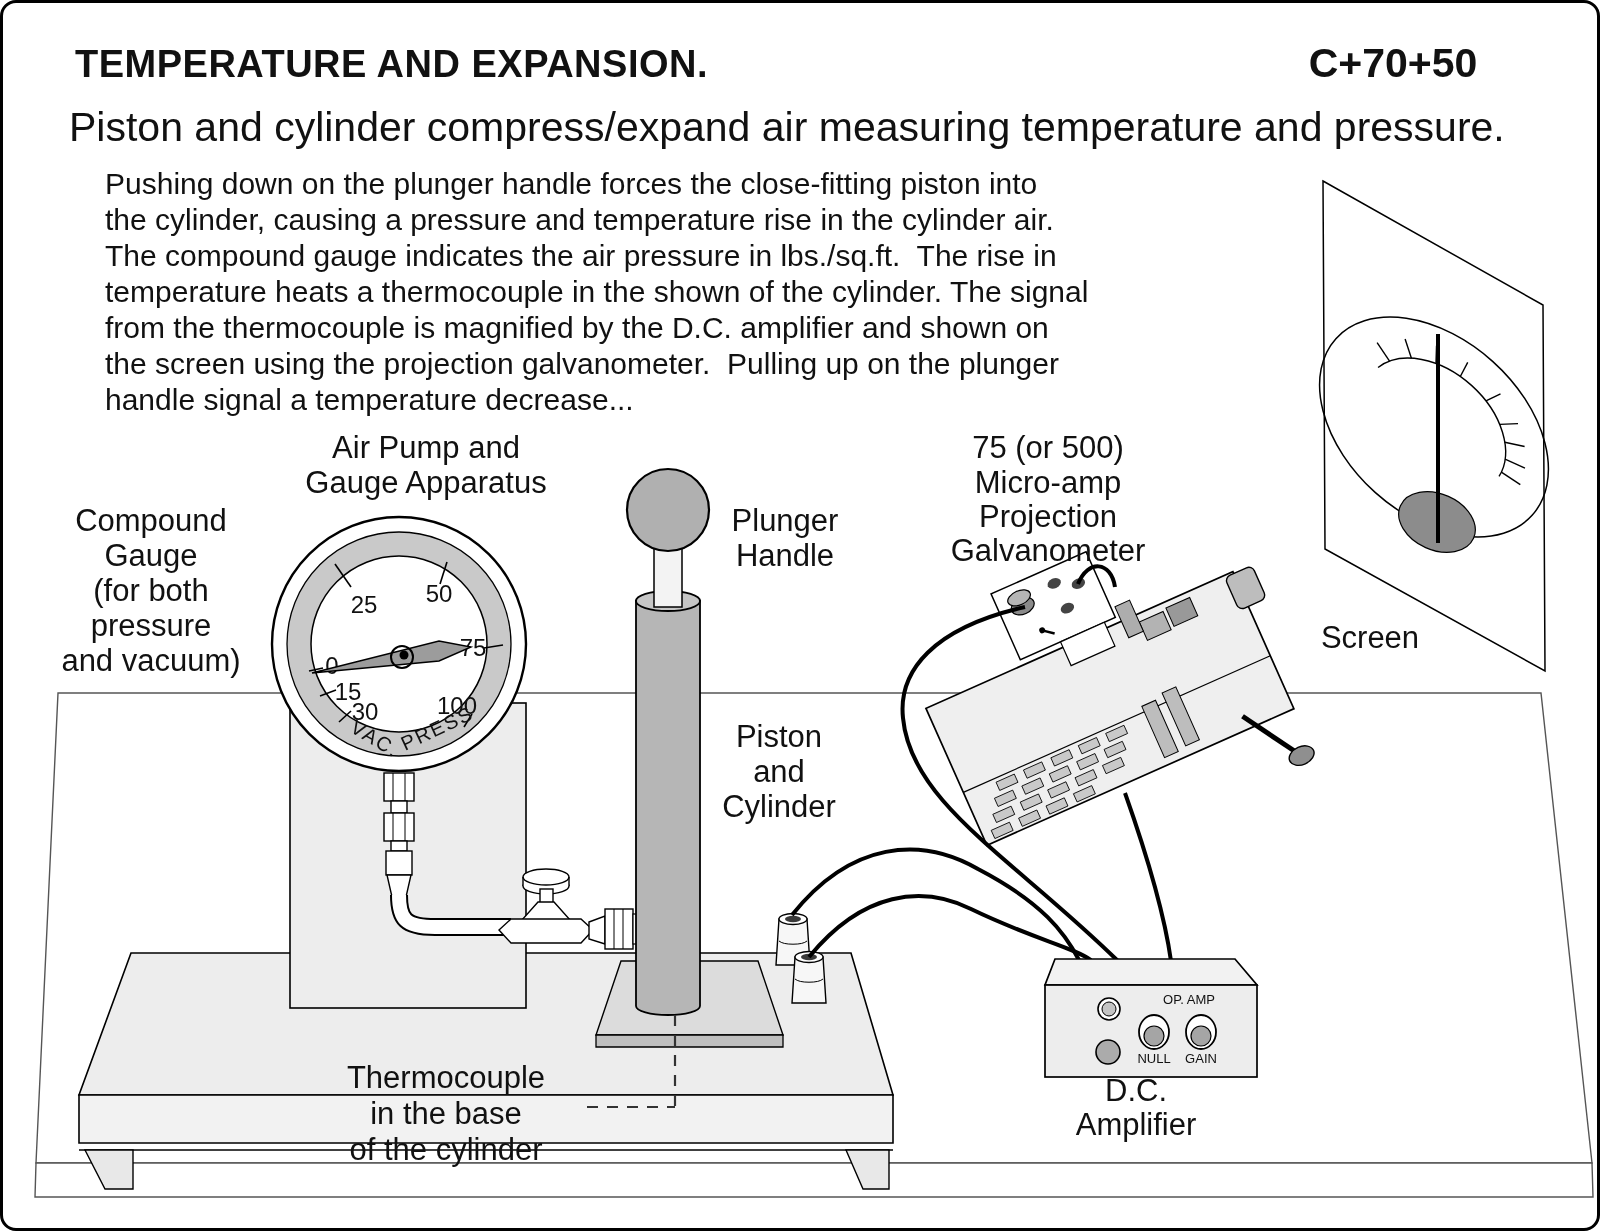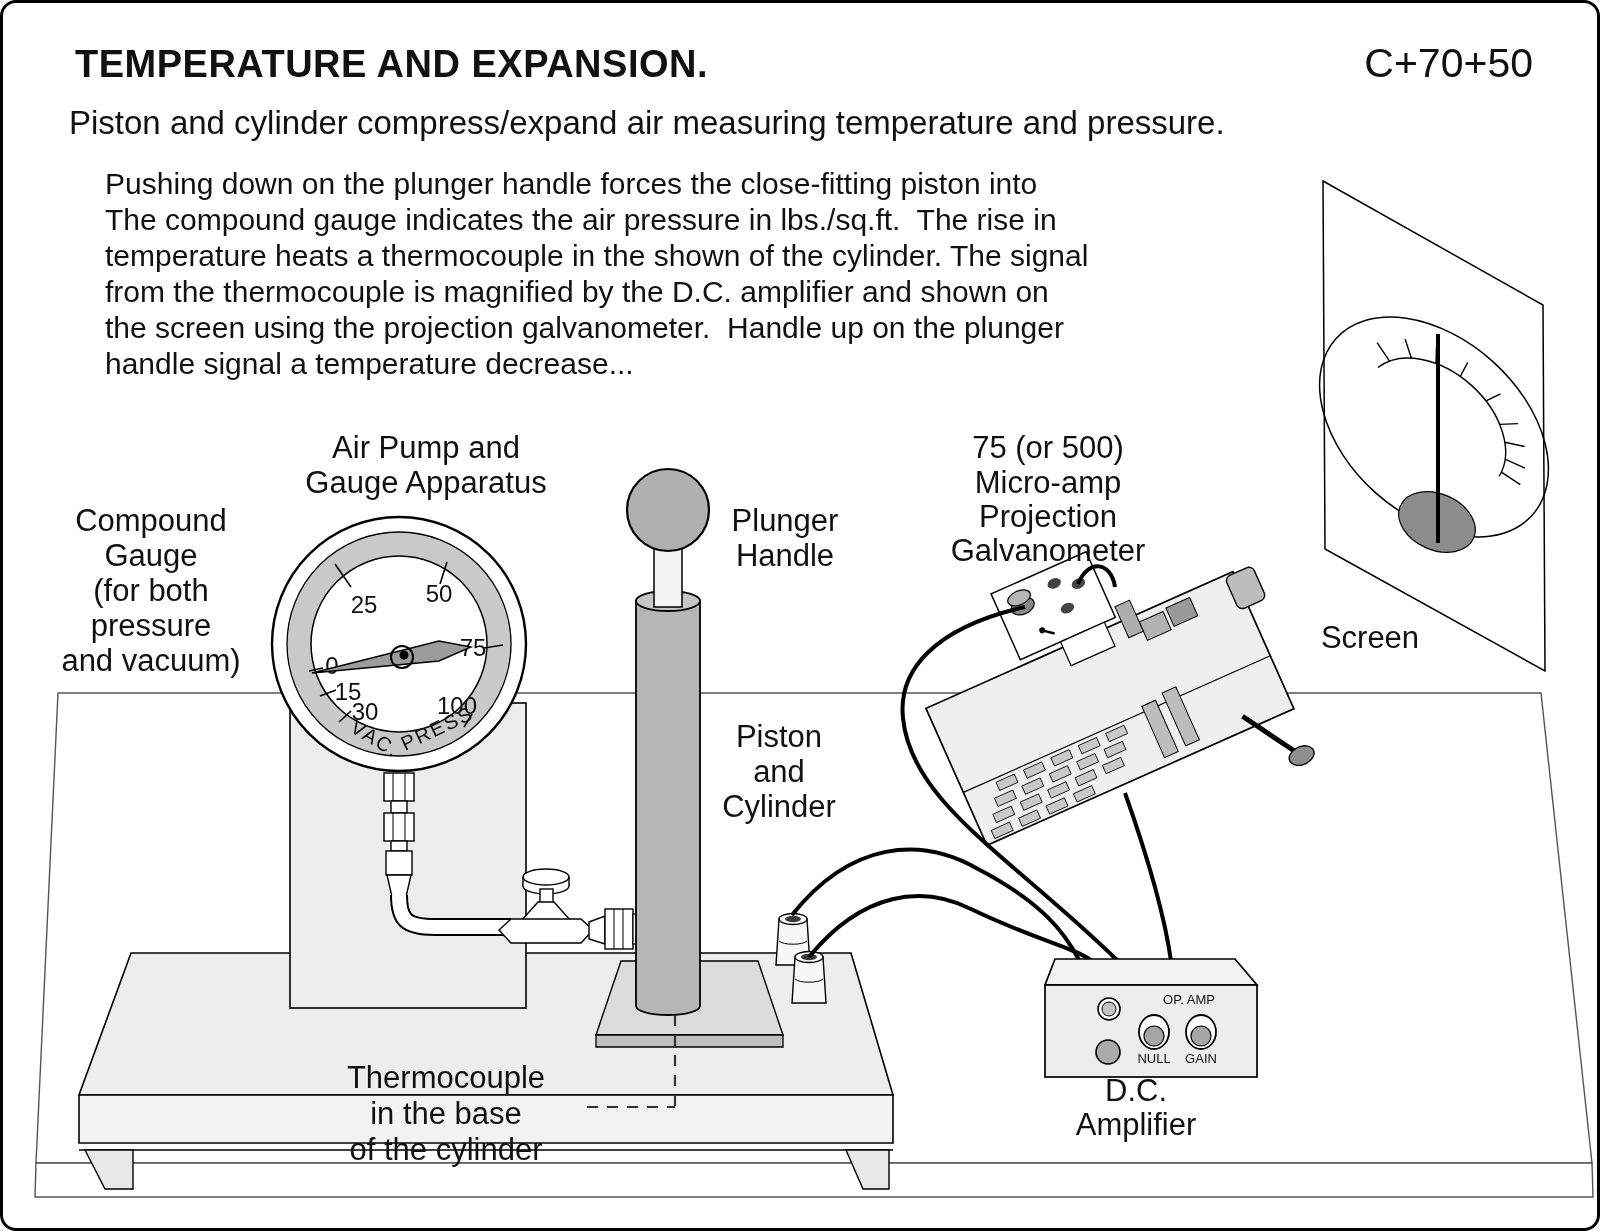--- a/index.html
+++ b/index.html
@@ -3,44 +3,45 @@
 <meta charset="utf-8">
 <style>
   html,body{margin:0;padding:0;background:#fff;}
   .frame{
     position:relative;width:1600px;height:1231px;box-sizing:border-box;
     border:3px solid #000;border-radius:16px;background:#fff;overflow:hidden;
     font-family:"Liberation Sans", sans-serif;color:#111;
   }
   .abs{position:absolute;}
   .title{left:72px;top:40px;font-size:38px;font-weight:bold;letter-spacing:0.5px;white-space:pre;}
-  .code{left:1250px;top:37px;width:280px;font-size:41px;font-weight:normal;text-align:right;white-space:pre;}
-  .subtitle{left:66px;top:101px;font-size:33px;white-space:pre;}
+  .code{left:1250px;top:37px;width:280px;font-size:41px;font-weight:bold;text-align:center;white-space:pre;}
+  .subtitle{left:66px;top:101px;font-size:41px;white-space:pre;}
   .para{left:102px;top:163px;font-size:30px;line-height:36px;}
   .para div{white-space:pre;}
   svg text{font-family:"Liberation Sans", sans-serif;fill:#111;}
   .lbl{font-size:31px;}
   .dialnum{font-size:24px;}
   .small{font-size:13px;}
 </style>
 </head>
 <body>
 
 <div class="frame">
 
   <div class="abs title">TEMPERATURE AND EXPANSION.</div>
   <div class="abs code">C+70+50</div>
   <div class="abs subtitle">Piston and cylinder compress/expand air measuring temperature and pressure.</div>
 
   <div class="abs para">
     <div>Pushing down on the plunger handle forces the close-fitting piston into</div>
+    <div>the cylinder, causing a pressure and temperature rise in the cylinder air.</div>
     <div>The compound gauge indicates the air pressure in lbs./sq.ft.  The rise in</div>
     <div>temperature heats a thermocouple in the shown of the cylinder. The signal</div>
     <div>from the thermocouple is magnified by the D.C. amplifier and shown on</div>
-    <div>the screen using the projection galvanometer.  Handle up on the plunger</div>
+    <div>the screen using the projection galvanometer.  Pulling up on the plunger</div>
     <div>handle signal a temperature decrease...</div>
   </div>
 
   <svg class="abs" style="left:0;top:0;" width="1600" height="1231" viewBox="0 0 1600 1231">
 
     <g>
       <polygon points="55,690 1538,690 1589,1160 33,1160" fill="#ffffff" stroke="#555" stroke-width="1.4"></polygon>
       <polygon points="33,1160 1589,1160 1590,1194 32,1194" fill="#ffffff" stroke="#555" stroke-width="1.4"></polygon>
     </g>
 

